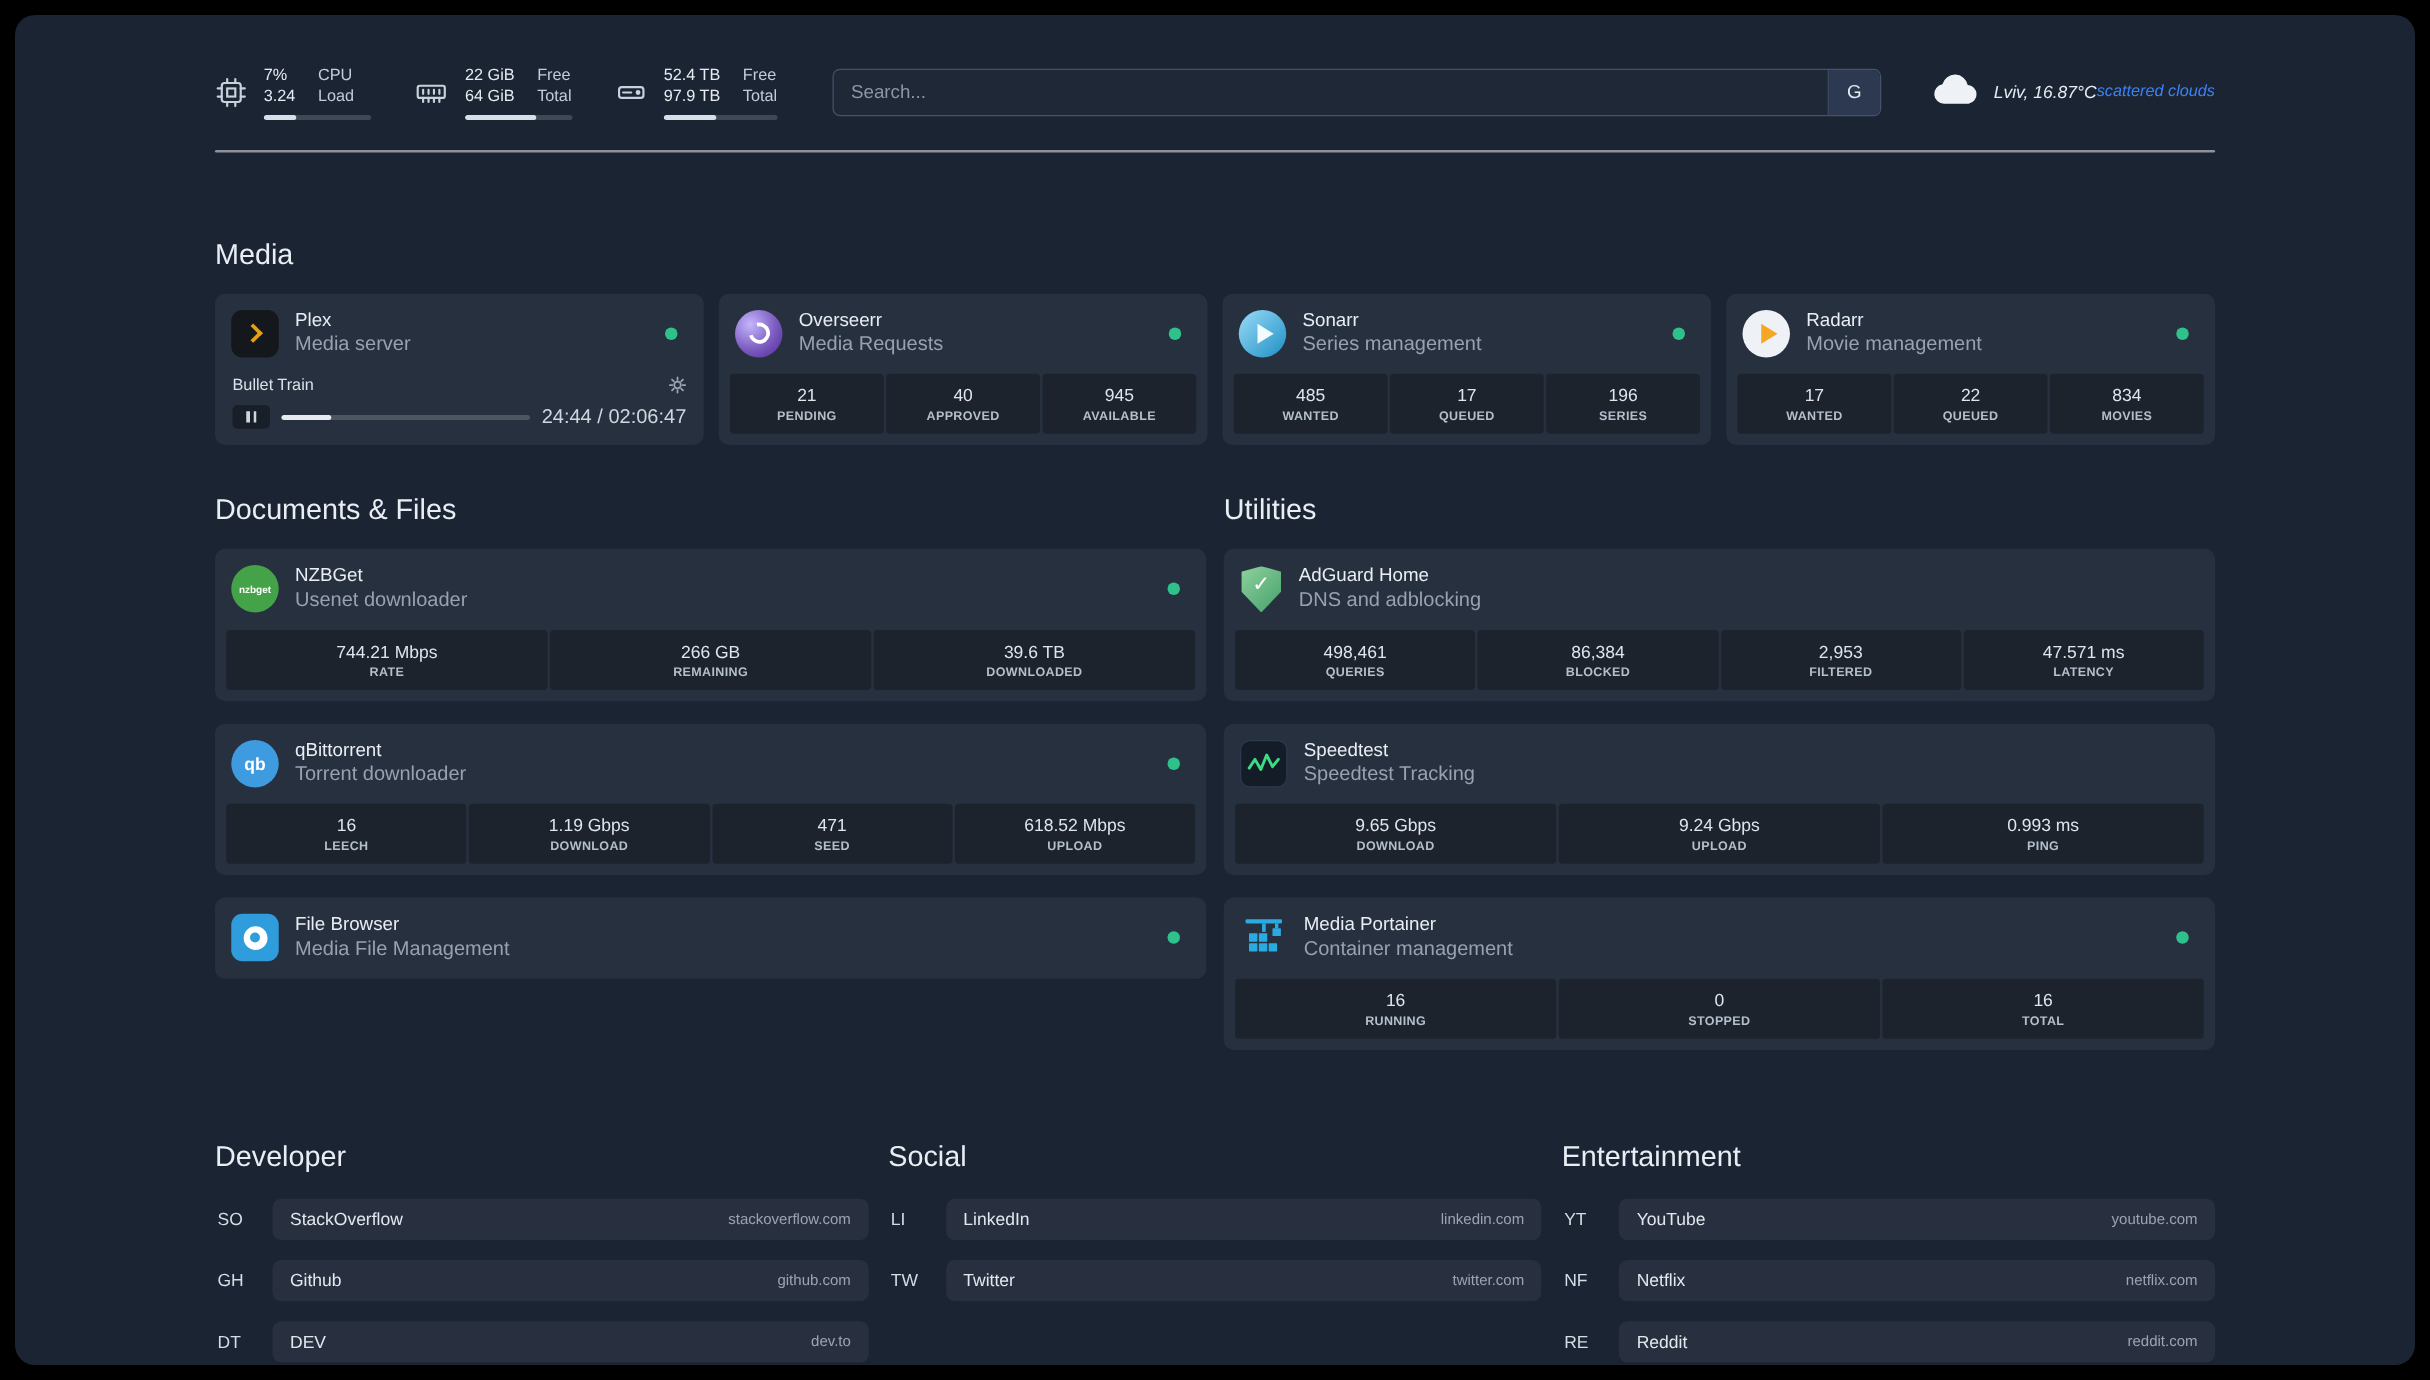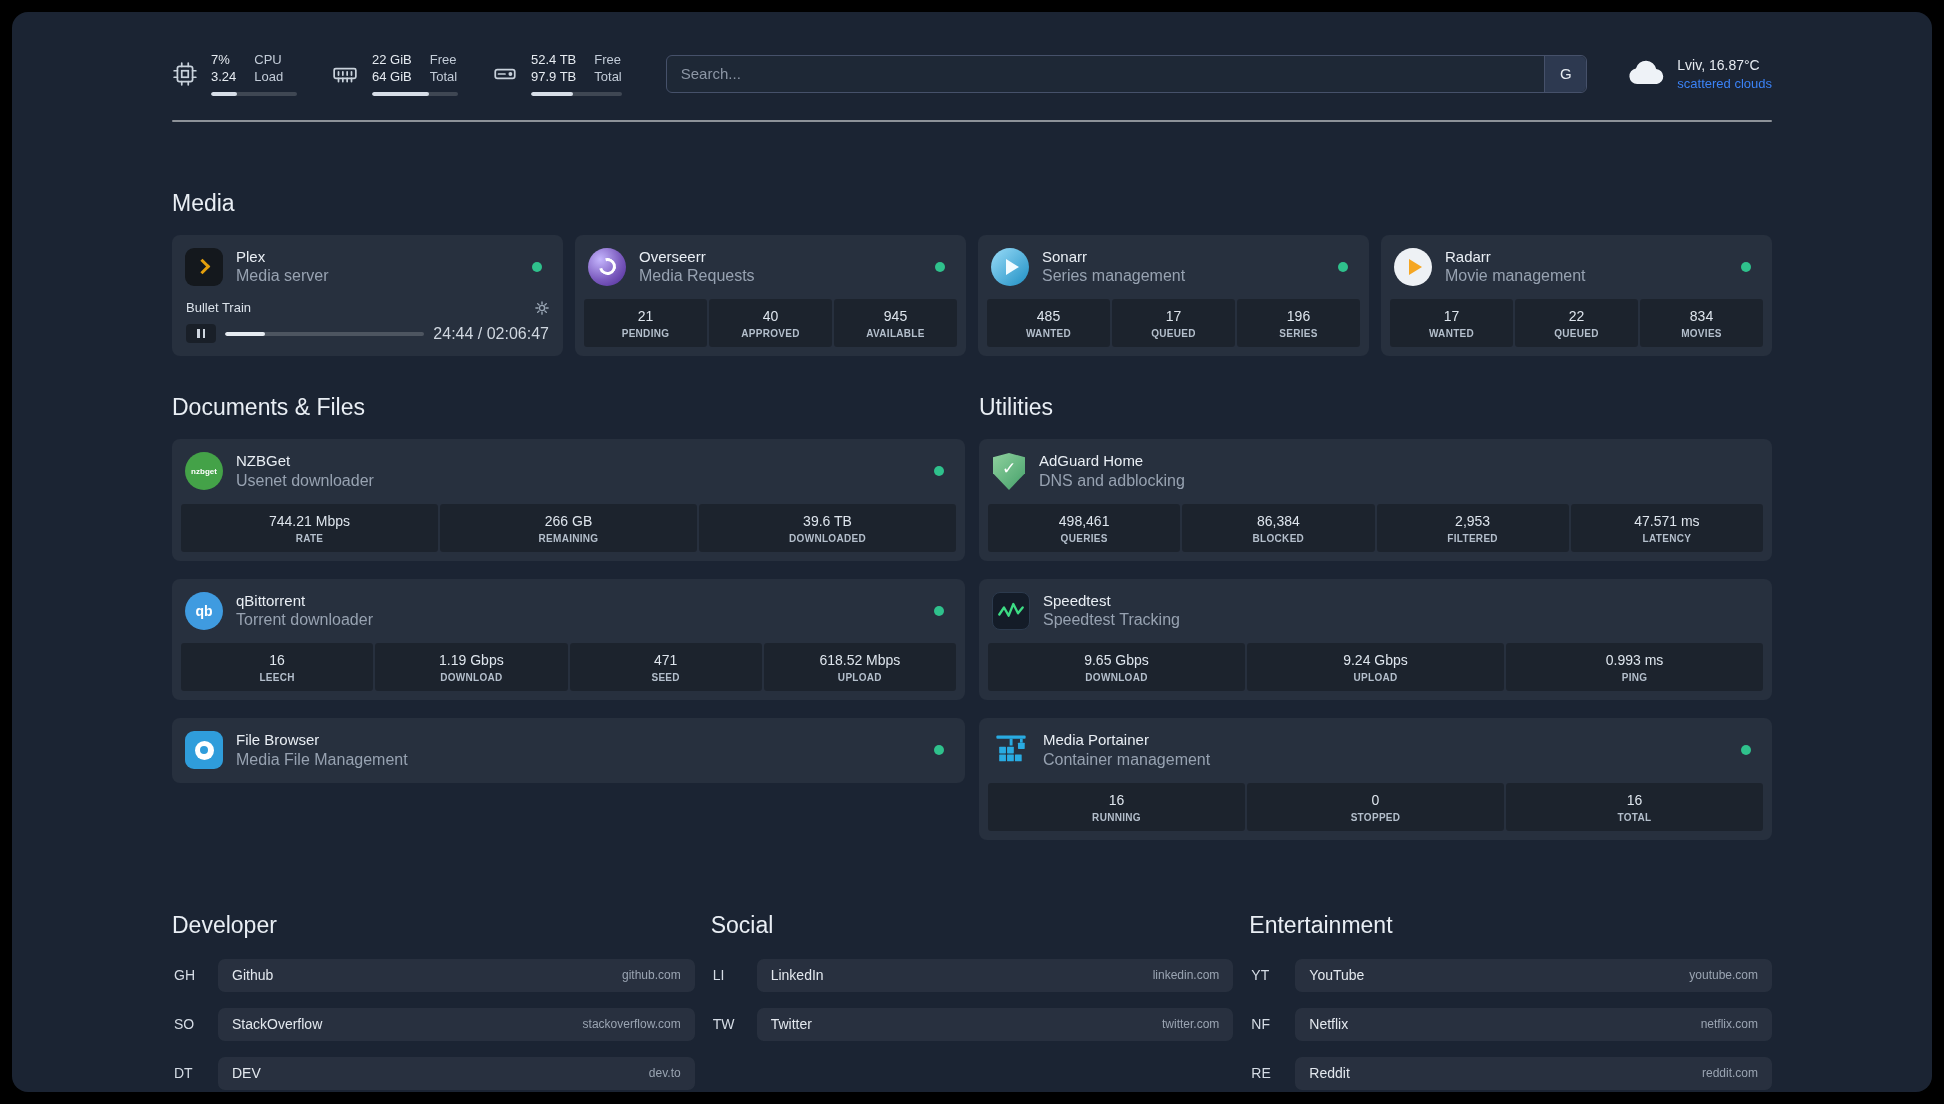--- a/index.html
+++ b/index.html
@@ -48,21 +48,21 @@
   .search-btn {
     position: absolute; right: 1px; top: 1px; bottom: 1px;
     width: 42px;
     background: #2d3950;
     border: none; border-left: 1px solid #46516a;
     border-radius: 0 6px 6px 0;
     color: #e6ebf1; font-size: 15px; font-family: inherit;
     cursor: pointer;
   }
   .weather { display: flex; align-items: center; gap: 12px; }
-  .weather-text { display: flex; flex-direction: column; line-height: 1.35; }
+  .weather-text { display: flex; flex-direction: row; line-height: 1.35; font-style: italic; }
   .weather-loc { font-size: 14px; color: #e6ebf1; }
   .weather-cond { font-size: 13px; color: #3b82f6; }
 
   .divider { margin-top: 24px; height: 2px; background: rgba(255,255,255,0.5); border-radius: 1px; }
 
   
   .section-title { font-size: 23px; font-weight: 500; color: #e9eef4; }
   .media-section { margin-top: 68px; }
   .media-section .section-title { margin-bottom: 18px; }
   .grid4 { display: grid; grid-template-columns: repeat(4, 1fr); gap: 12px; }
@@ -563,34 +563,34 @@
 
         </div>
       </section>
     </div>
 
     <div class="bookmarks">
 
       <section class="bm-group">
         <h2 class="section-title">Developer</h2>
         <div class="bm-item">
+          <span class="bm-abbr">SO</span>
+          <div class="bm-pill">
+            <span class="bm-name">StackOverflow</span>
+            <span class="bm-url">stackoverflow.com</span>
+          </div>
+        </div>
+        <div class="bm-item">
           <span class="bm-abbr">GH</span>
           <div class="bm-pill">
             <span class="bm-name">Github</span>
             <span class="bm-url">github.com</span>
           </div>
         </div>
         <div class="bm-item">
-          <span class="bm-abbr">SO</span>
-          <div class="bm-pill">
-            <span class="bm-name">StackOverflow</span>
-            <span class="bm-url">stackoverflow.com</span>
-          </div>
-        </div>
-        <div class="bm-item">
           <span class="bm-abbr">DT</span>
           <div class="bm-pill">
             <span class="bm-name">DEV</span>
             <span class="bm-url">dev.to</span>
           </div>
         </div>
       </section>
 
       <section class="bm-group">
         <h2 class="section-title">Social</h2>

